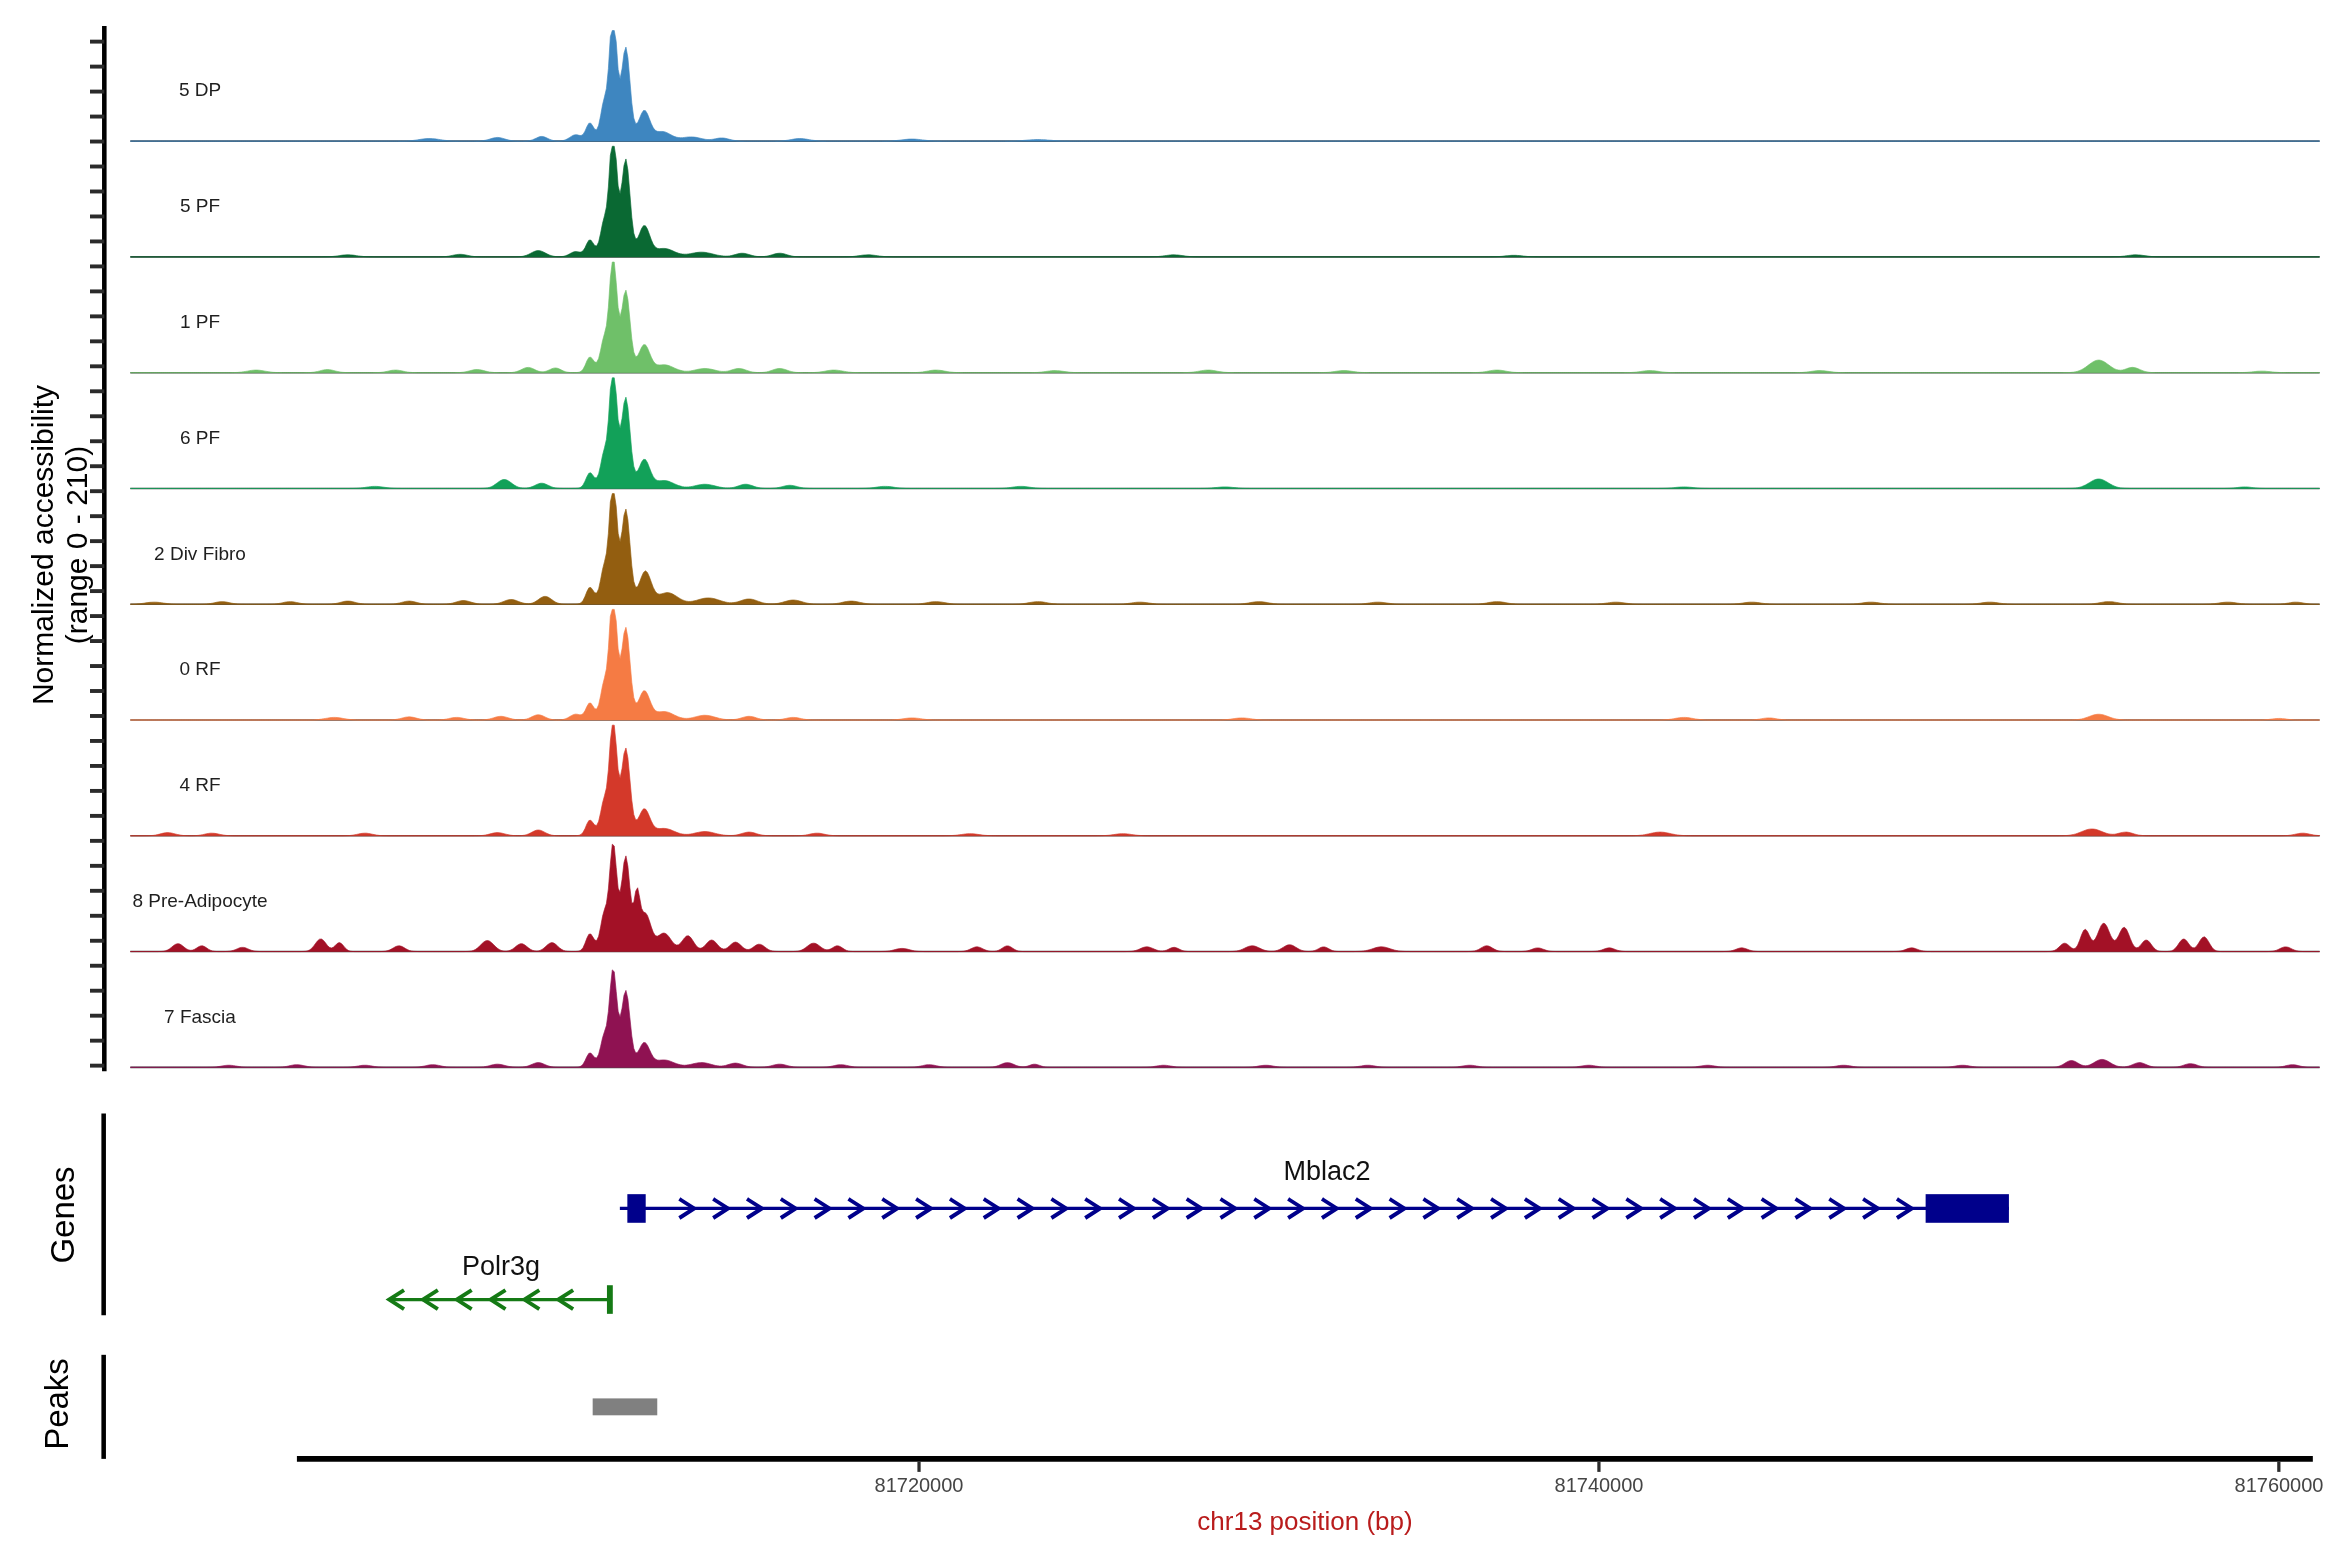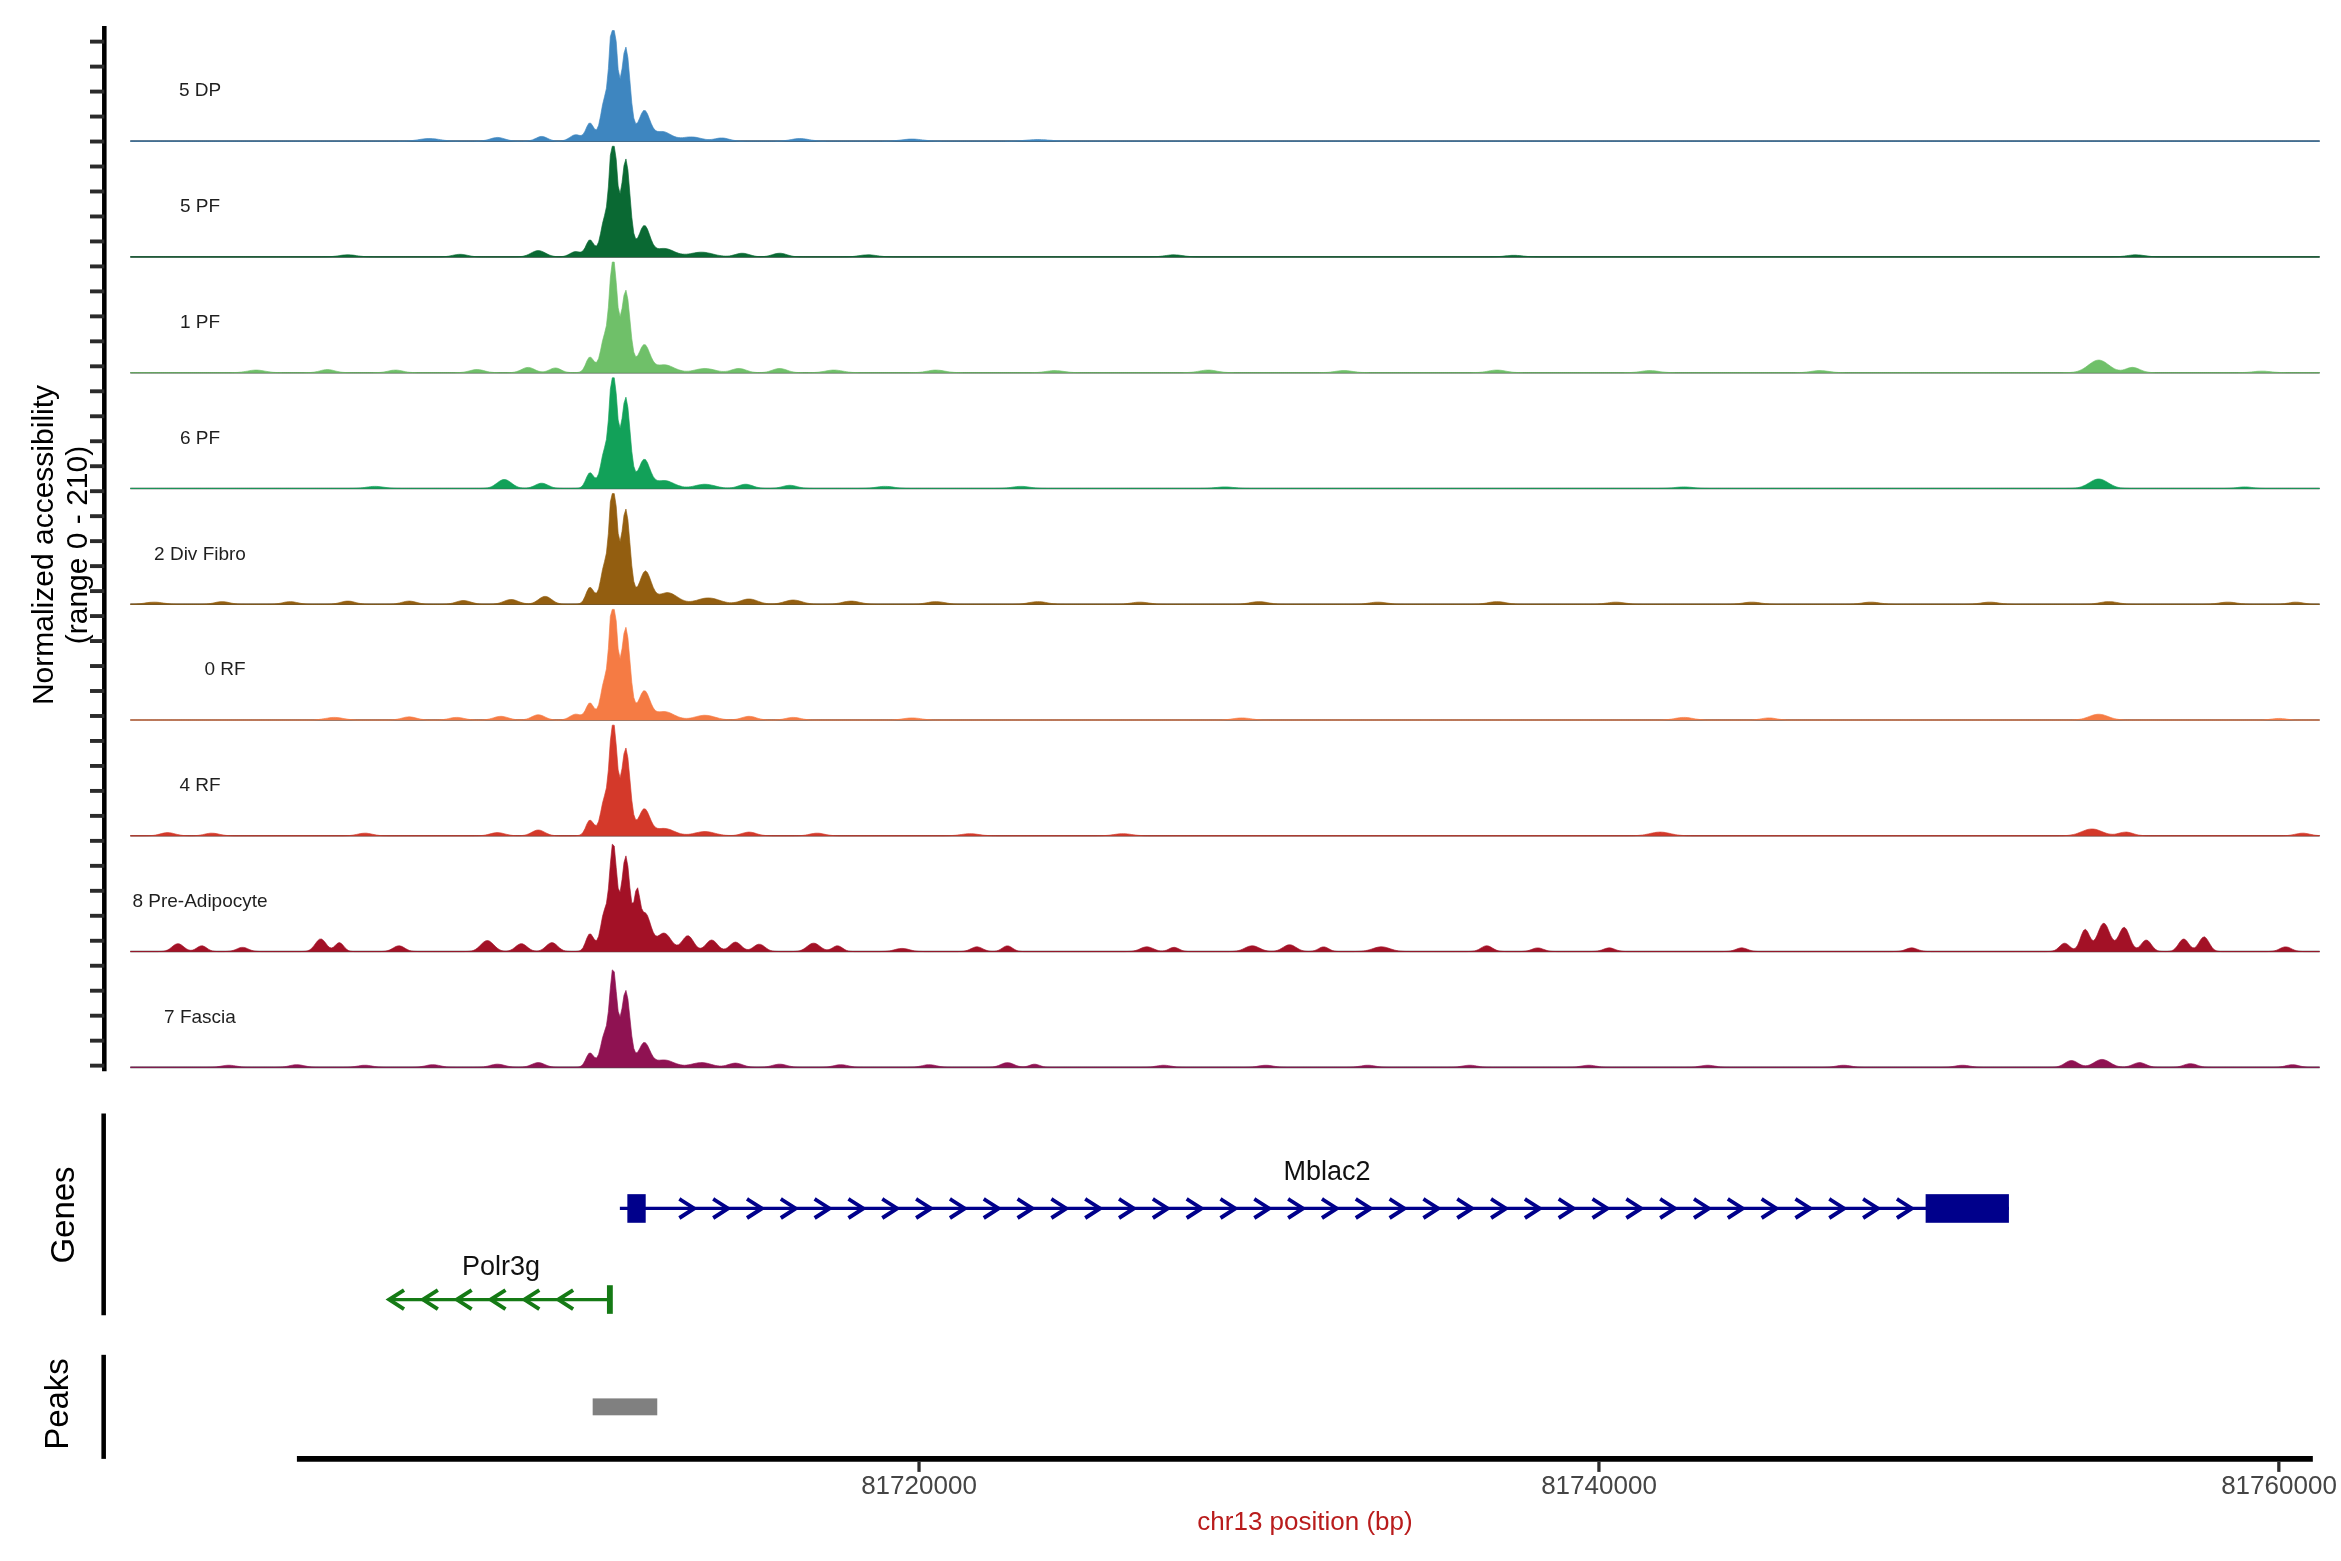--- a/index.html
+++ b/index.html
@@ -5,21 +5,21 @@
   html,body{margin:0;padding:0;background:#ffffff;}
   body{width:2342px;height:1561px;position:relative;font-family:"Liberation Sans", sans-serif;overflow:hidden;}
   #stage{position:absolute;left:0;top:0;width:2342px;height:1561px;}
   svg{position:absolute;left:0;top:0;}
   .lbl{position:absolute;transform:translate(-50%,-50%);white-space:nowrap;color:#1a1a1a;}
   .rot{transform:translate(-50%,-50%) rotate(-90deg);text-align:center;}
   .track-label{font-size:19px;color:#1f1f1f;}
   .section-label{font-size:33px;color:#000;}
   .yaxis-label{font-size:30px;line-height:34px;color:#000;}
   .xaxis-title{font-size:26px;color:#b91c1c;}
-  .tick-label{font-size:26px;color:#454545;}
+  .tick-label{font-size:20px;color:#454545;}
   .gene-label{font-size:27px;color:#111;}
 </style>
 </head>
 <body>
 
 <div id="stage">
   <svg id="plot" width="2342" height="1561" viewBox="0 0 3600 2400">
       <line x1="160" y1="40" x2="160" y2="1647" stroke="#000" stroke-width="7"></line>
       <line x1="138" y1="64" x2="160" y2="64" stroke="#2b2b2b" stroke-width="6"></line>
       <line x1="138" y1="102.4" x2="160" y2="102.4" stroke="#2b2b2b" stroke-width="6"></line>
@@ -150,21 +150,21 @@
   <div class="lbl gene-label" style="left:501px;top:1266px;">Polr3g</div>
 
   <div class="lbl xaxis-title" style="left:1305px;top:1521px;">chr13 position (bp)</div>
 
   <div id="track-labels">
       <div class="lbl track-label" style="left: 200px; top: 90px;">5 DP</div>
       <div class="lbl track-label" style="left: 200px; top: 206px;">5 PF</div>
       <div class="lbl track-label" style="left: 200px; top: 322px;">1 PF</div>
       <div class="lbl track-label" style="left: 200px; top: 438px;">6 PF</div>
       <div class="lbl track-label" style="left: 200px; top: 554px;">2 Div Fibro</div>
-      <div class="lbl track-label" style="left: 200px; top: 669px; margin-left: 25px;">0 RF</div>
+      <div class="lbl track-label" style="left: 200px; top: 669px;">0 RF</div>
       <div class="lbl track-label" style="left: 200px; top: 785px;">4 RF</div>
       <div class="lbl track-label" style="left: 200px; top: 901px;">8 Pre-Adipocyte</div>
       <div class="lbl track-label" style="left: 200px; top: 1017px;">7 Fascia</div>
     </div>
   <div id="tick-labels">
       <div class="lbl tick-label" style="left: 919px; top: 1485px;">81720000</div>
       <div class="lbl tick-label" style="left: 1599px; top: 1485px;">81740000</div>
       <div class="lbl tick-label" style="left: 2279px; top: 1485px; text-align: center;">81760000</div>
     </div>
 </div>

